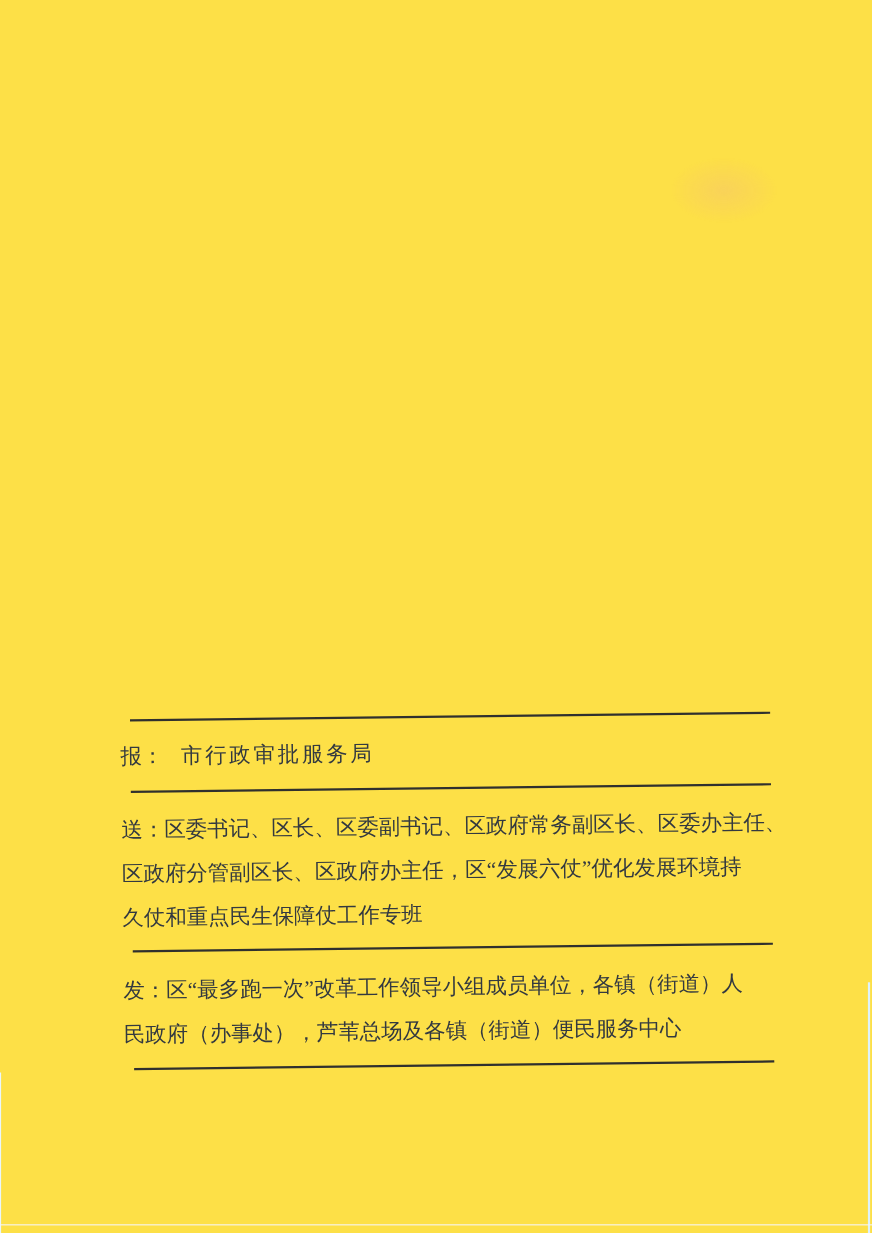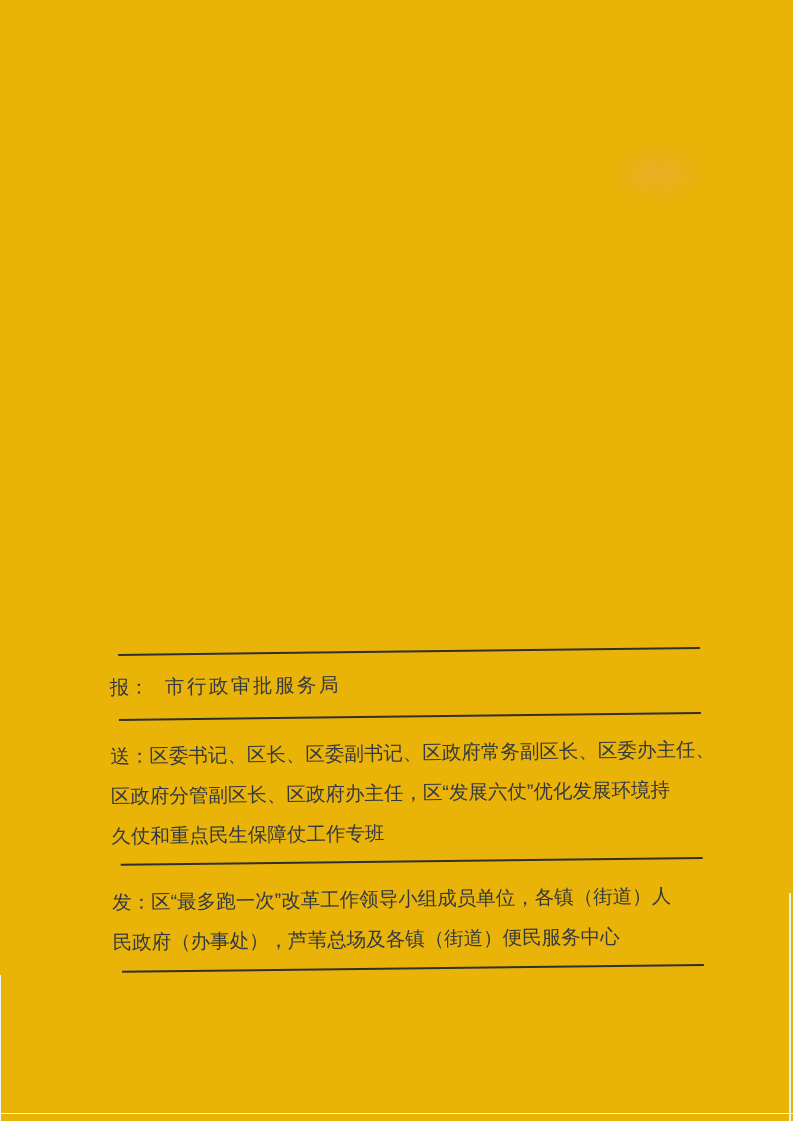--- a/index.html
+++ b/index.html
@@ -4,23 +4,23 @@
 <style>
   html, body {
     margin: 0;
     padding: 0;
     background: #ffffff;
   }
   .page {
     position: relative;
     width: 793px;
     height: 1121px;
-    background: #eab308;
+    background: #fde047;
     overflow: hidden;
-    font-family: Liberation Sans, sans-serif;
+    font-family: Liberation Serif, serif;
     color: #333940;
   }
   
   .stamp-smudge {
     position: absolute;
     left: 610px;
     top: 144px;
     width: 96px;
     height: 58px;
     background: radial-gradient(ellipse at center,

